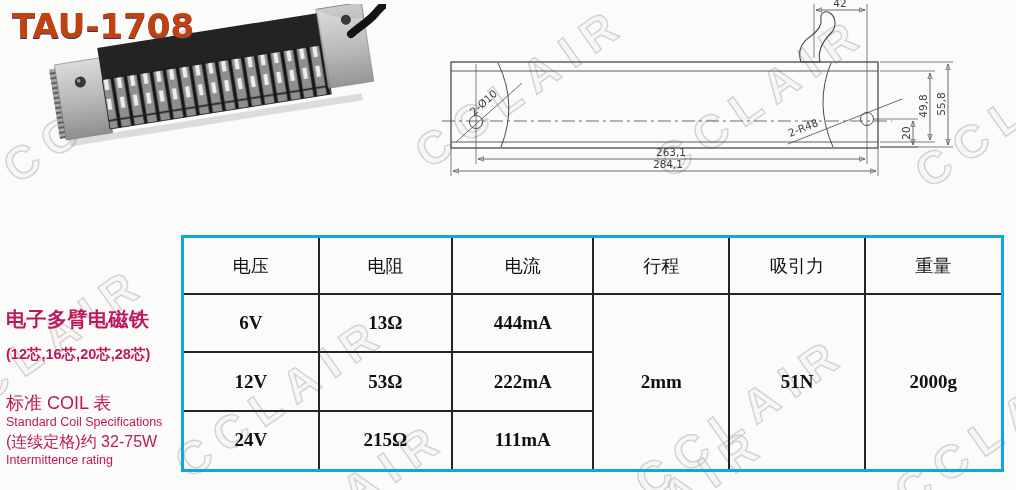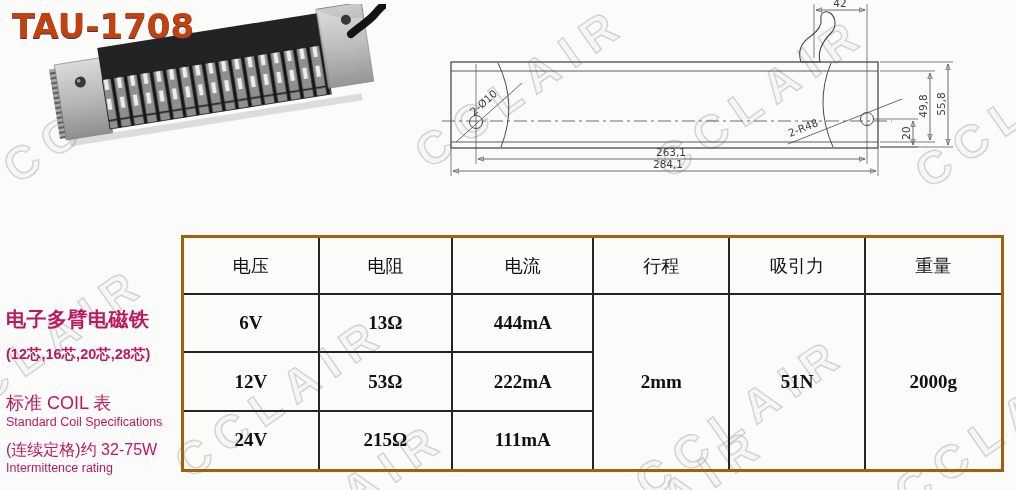--- a/index.html
+++ b/index.html
@@ -28,35 +28,35 @@
   .photo{position:absolute;left:48px;top:4px;z-index:2;}
   .drawing{position:absolute;left:440px;top:0;z-index:2;}
   .drawing line,.drawing rect,.drawing path,.drawing circle{stroke:#4a4a4a;fill:none;}
   .drawing text{fill:#3d3d3d;font:10.5px "DejaVu Sans",sans-serif;stroke:none;}
   
   .info{position:absolute;left:6px;top:306px;width:180px;z-index:3;color:#be185d;}
   .info .l1{font:bold 20px "Liberation Sans",sans-serif;letter-spacing:.5px;}
   .info .l2{font:bold 14.5px "Liberation Sans",sans-serif;margin-top:12px;}
   .info .l3{font:18px "Liberation Sans",sans-serif;margin-top:27px;}
   .info .l4{font:12.5px "Liberation Sans",sans-serif;}
-  .info .l5{font:16px "Liberation Sans",sans-serif;margin-top:11px;}
+  .info .l5{font:16px "Liberation Sans",sans-serif;margin-top:3px;}
   .info .l6{font:12.5px "Liberation Sans",sans-serif;}
   
   .spec{
     position:absolute;left:181px;top:235px;width:823px;height:237px;z-index:2;
     border-collapse:collapse;table-layout:fixed;
     font-family:"Liberation Serif","DejaVu Serif",serif;color:#111;
     background:transparent;
   }
   .spec th,.spec td{
     border:2px solid #242424;text-align:center;vertical-align:middle;
     padding:0;
     font-weight:bold;
   }
-  .spec{border:3px solid #a16207;}
+  .spec{border:3px solid #0ea5e9;}
   .spec th{font-weight:normal;font-size:18px;height:55px;}
   .spec td{font-size:19px;}
 </style>
 </head>
 <body>
 
 <span class="wm" style="left:8px;top:145px">CCLAIR</span>
 <span class="wm" style="left:420px;top:130px">CCLAIR</span>
 <span class="wm" style="left:660px;top:140px">CCLAIR</span>
 <span class="wm" style="left:920px;top:150px">CCLAIR</span>

